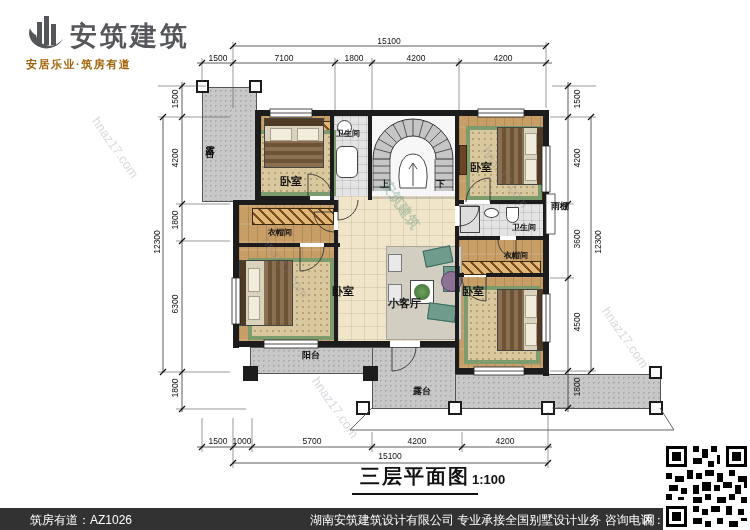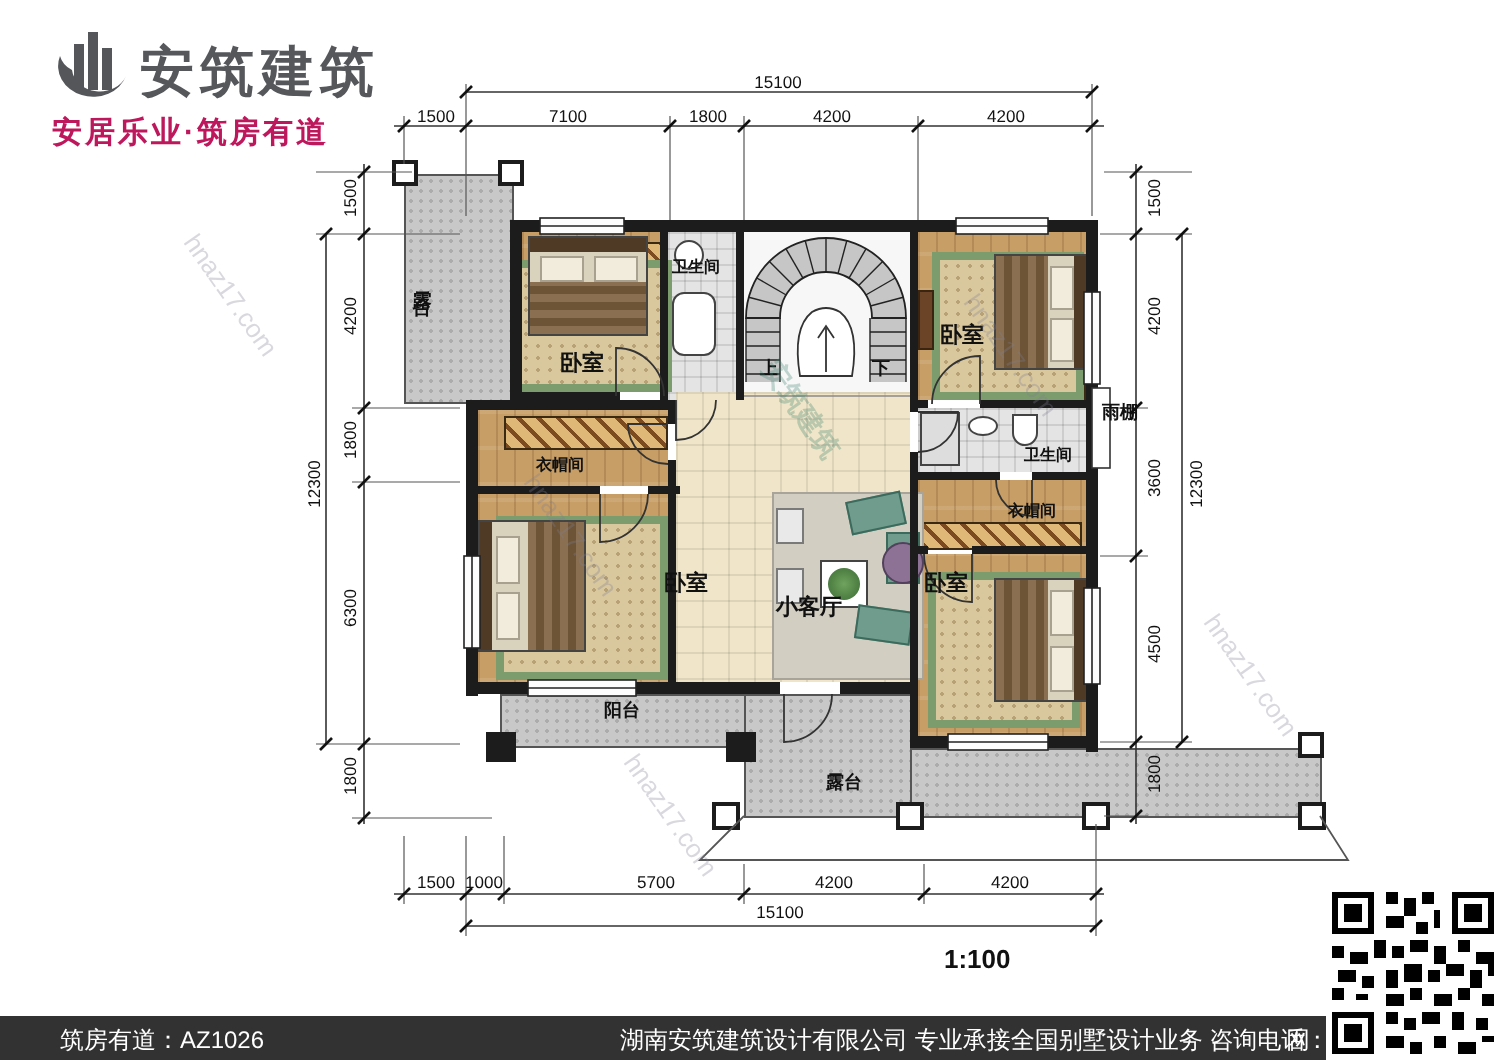--- a/index.html
+++ b/index.html
@@ -1,21 +1,21 @@
 <!DOCTYPE html>
 <html><head>
 <meta charset="utf-8">
 <style>
   html,body{margin:0;padding:0;background:#fff;}
   #canvas{position:relative;width:750px;height:530px;background:#fff;overflow:hidden;
           font-family:"Liberation Sans","DejaVu Sans",sans-serif;}
   .abs{position:absolute;}
   
   .brand-name{position:absolute;left:70px;top:18px;font-size:27px;font-weight:700;color:#55575b;letter-spacing:3px;}
-  .brand-tagline{position:absolute;left:26px;top:57px;font-size:15px;font-weight:700;color:#be185d;letter-spacing:1.5px;}
+  .brand-tagline{position:absolute;left:26px;top:57px;font-size:11px;font-weight:700;color:#a16207;letter-spacing:1.5px;}
   
   .wall{position:absolute;background:#1c1c1c;}
   .wood{position:absolute;background:#c79e66;
         background-image:repeating-linear-gradient(90deg,rgba(90,50,10,.18) 0 1px,transparent 1px 9px),
                          repeating-linear-gradient(0deg,rgba(255,255,255,.10) 0 2px,transparent 2px 18px);}
   .tile{position:absolute;background:#f0e5c8;
         background-image:linear-gradient(rgba(0,0,0,.08) 1px,transparent 1px),
                          linear-gradient(90deg,rgba(0,0,0,.08) 1px,transparent 1px);
         background-size:13px 13px;}
   .bathtile{position:absolute;background:#e4e4e4;
@@ -340,21 +340,21 @@
   <div class="rlabel" style="left:436px;top:178px;font-size:9px">下</div>
 
   <div class="hdim" style="left:369px;top:36px">15100</div>
   <div class="hdim" style="left:198px;top:53px">1500</div>
   <div class="hdim" style="left:264px;top:53px">7100</div>
   <div class="hdim" style="left:334px;top:53px">1800</div>
   <div class="hdim" style="left:396px;top:53px">4200</div>
   <div class="hdim" style="left:483px;top:53px">4200</div>
   <div class="hdim" style="left:198px;top:436px">1500</div>
   <div class="hdim" style="left:222px;top:436px">1000</div>
-  <div class="hdim" style="left:308px;top:436px">5700</div>
+  <div class="hdim" style="left:292px;top:436px">5700</div>
   <div class="hdim" style="left:397px;top:436px">4200</div>
   <div class="hdim" style="left:485px;top:436px">4200</div>
   <div class="hdim" style="left:370px;top:451px">15100</div>
   <div class="vdim" style="left:155px;top:94px">1500</div>
   <div class="vdim" style="left:155px;top:153px">4200</div>
   <div class="vdim" style="left:155px;top:215px">1800</div>
   <div class="vdim" style="left:155px;top:299px">6300</div>
   <div class="vdim" style="left:155px;top:383px">1800</div>
   <div class="vdim" style="left:137px;top:237px">12300</div>
   <div class="vdim" style="left:557px;top:94px">1500</div>
@@ -364,20 +364,21 @@
   <div class="vdim" style="left:557px;top:382px">1800</div>
   <div class="vdim" style="left:578px;top:237px">12300</div>
 
   <div class="wm" style="left:80px;top:140px">hnaz17.com</div>
   <div class="wm" style="left:250px;top:260px">hnaz17.com</div>
   <div class="wm" style="left:470px;top:170px">hnaz17.com</div>
   <div class="wm" style="left:590px;top:330px">hnaz17.com</div>
   <div class="wm" style="left:300px;top:400px">hnaz17.com</div>
   <div class="wm2" style="left:372px;top:196px">安筑建筑</div>
 
+  <div class="ptitle">三层平面图</div>
   <div class="pscale">1:100</div>
 
   <div class="footer">
     <span style="left:30px">筑房有道：AZ1026</span>
     <span style="left:310px">湖南安筑建筑设计有限公司  专业承接全国别墅设计业务  咨询电话：400-8070-511</span>
     <span style="left:643px">网</span>
   </div>
 
   <div class="qr">
     <svg width="87" height="87" viewBox="0 0 29 29">

